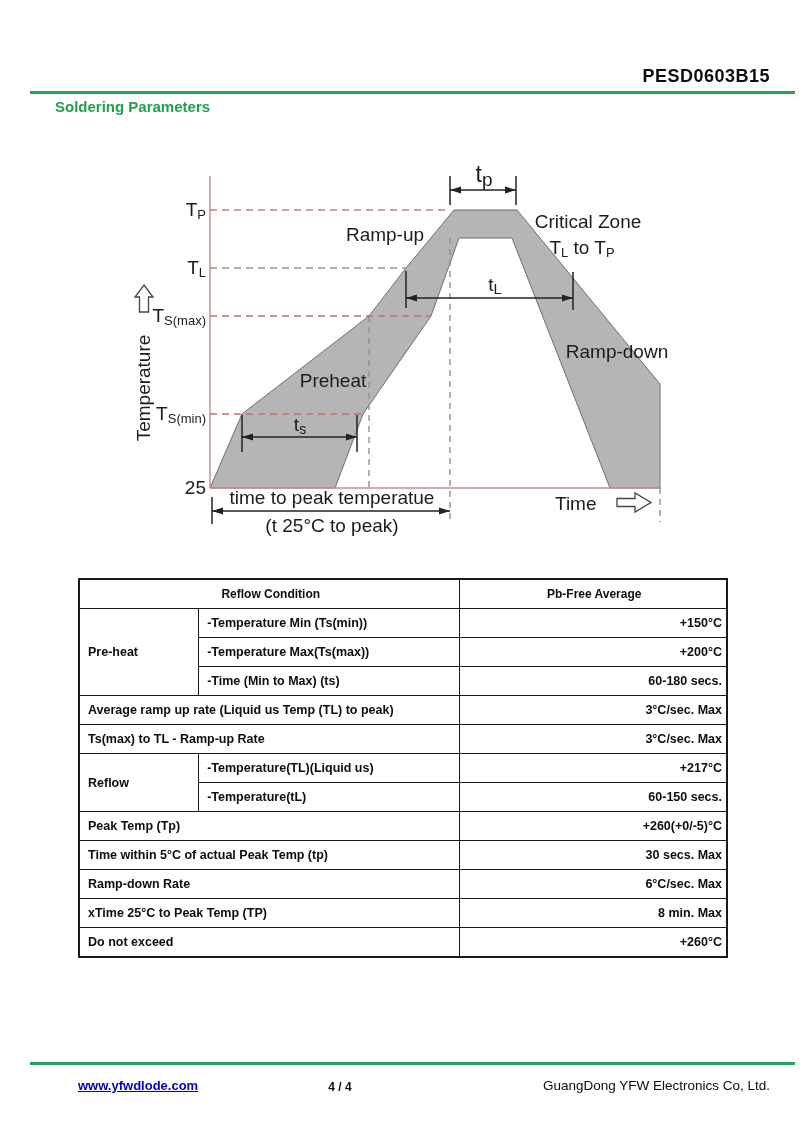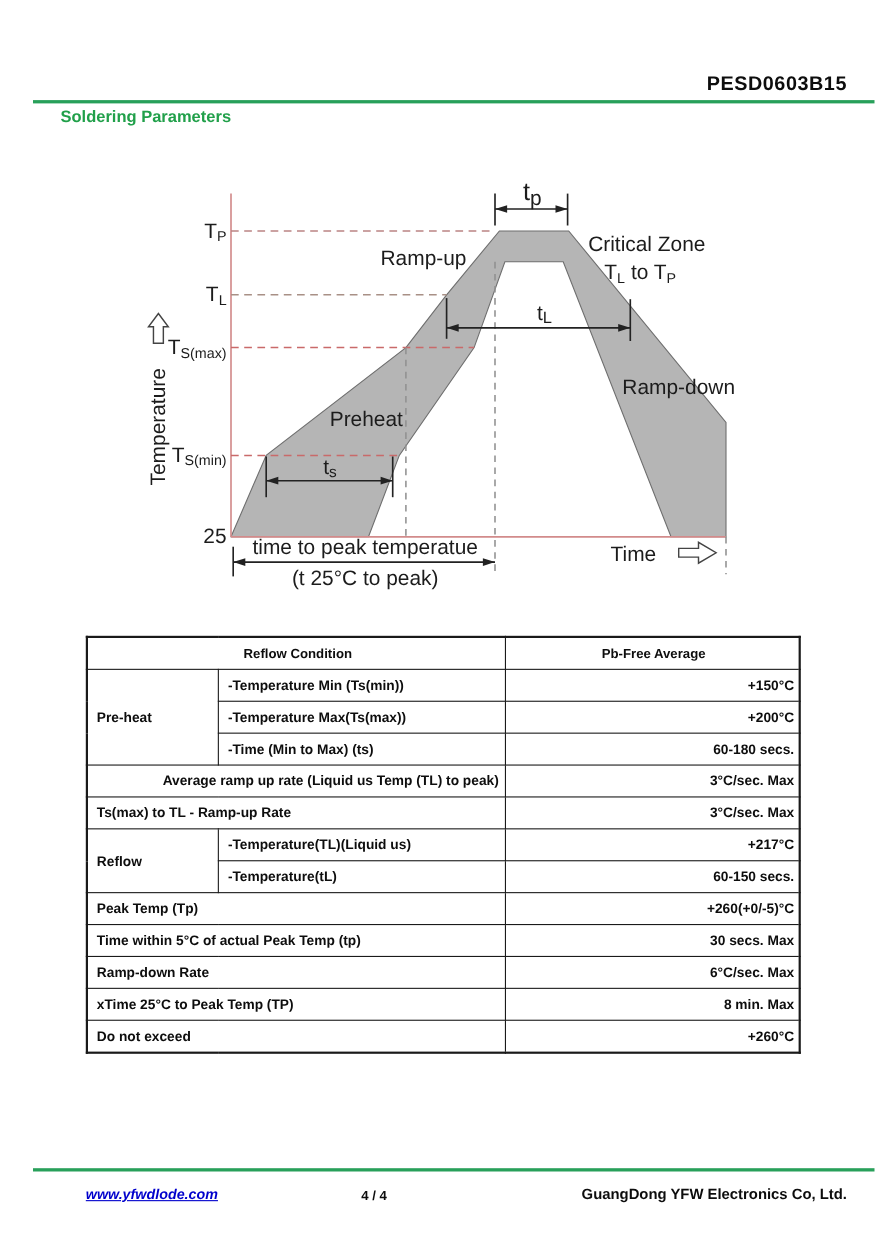--- a/index.html
+++ b/index.html
@@ -26,28 +26,28 @@
   .dlbl{font-family:"Liberation Sans","DejaVu Sans",sans-serif;fill:#1c1c1c;font-size:19px;}
   .dlbl-big{font-size:23px;}
   .dsub{font-size:13px;}
   
   .spec-table{position:absolute;left:78px;top:578px;width:650px;border-collapse:collapse;
               font-size:12.5px;font-weight:600;color:#0d0d0d;}
   .spec-table td{border:1px solid #1a1a1a;height:28px;padding:0 6px 0 8px;}
   .spec-table{border:2px solid #1a1a1a;}
   .spec-table .hdr td{font-size:12px;font-weight:700;text-align:center;}
   .spec-table td.val{text-align:right;padding:0 4px;}
-  .spec-table td.ctr{text-align:right;}
+  .spec-table td.ctr{text-align:left;}
   .spec-table td.grp{padding-left:8px;}
   
   .footer-link{position:absolute;left:78px;top:1078px;font-size:13px;font-weight:700;
-               color:#0000cc;text-decoration:underline;font-style:italic;}
+               color:#0000cc;text-decoration:underline;}
   .footer-page{position:absolute;left:0;top:1080px;width:680px;text-align:center;
                font-size:12px;font-weight:700;color:#0d0d0d;}
-  .footer-company{position:absolute;right:30px;top:1078px;font-size:13.5px;font-weight:700;color:#0d0d0d;}
+  .footer-company{position:absolute;right:30px;top:1078px;font-size:13.5px;font-weight:400;color:#0d0d0d;}
 </style>
 </head>
 <body>
 
 <div class="logo-wrap">
 </div>
 <div class="green-rule rule-top"></div>
 <div class="section-title">Soldering Parameters</div>
 <div class="part-number">PESD0603B15</div>
 

